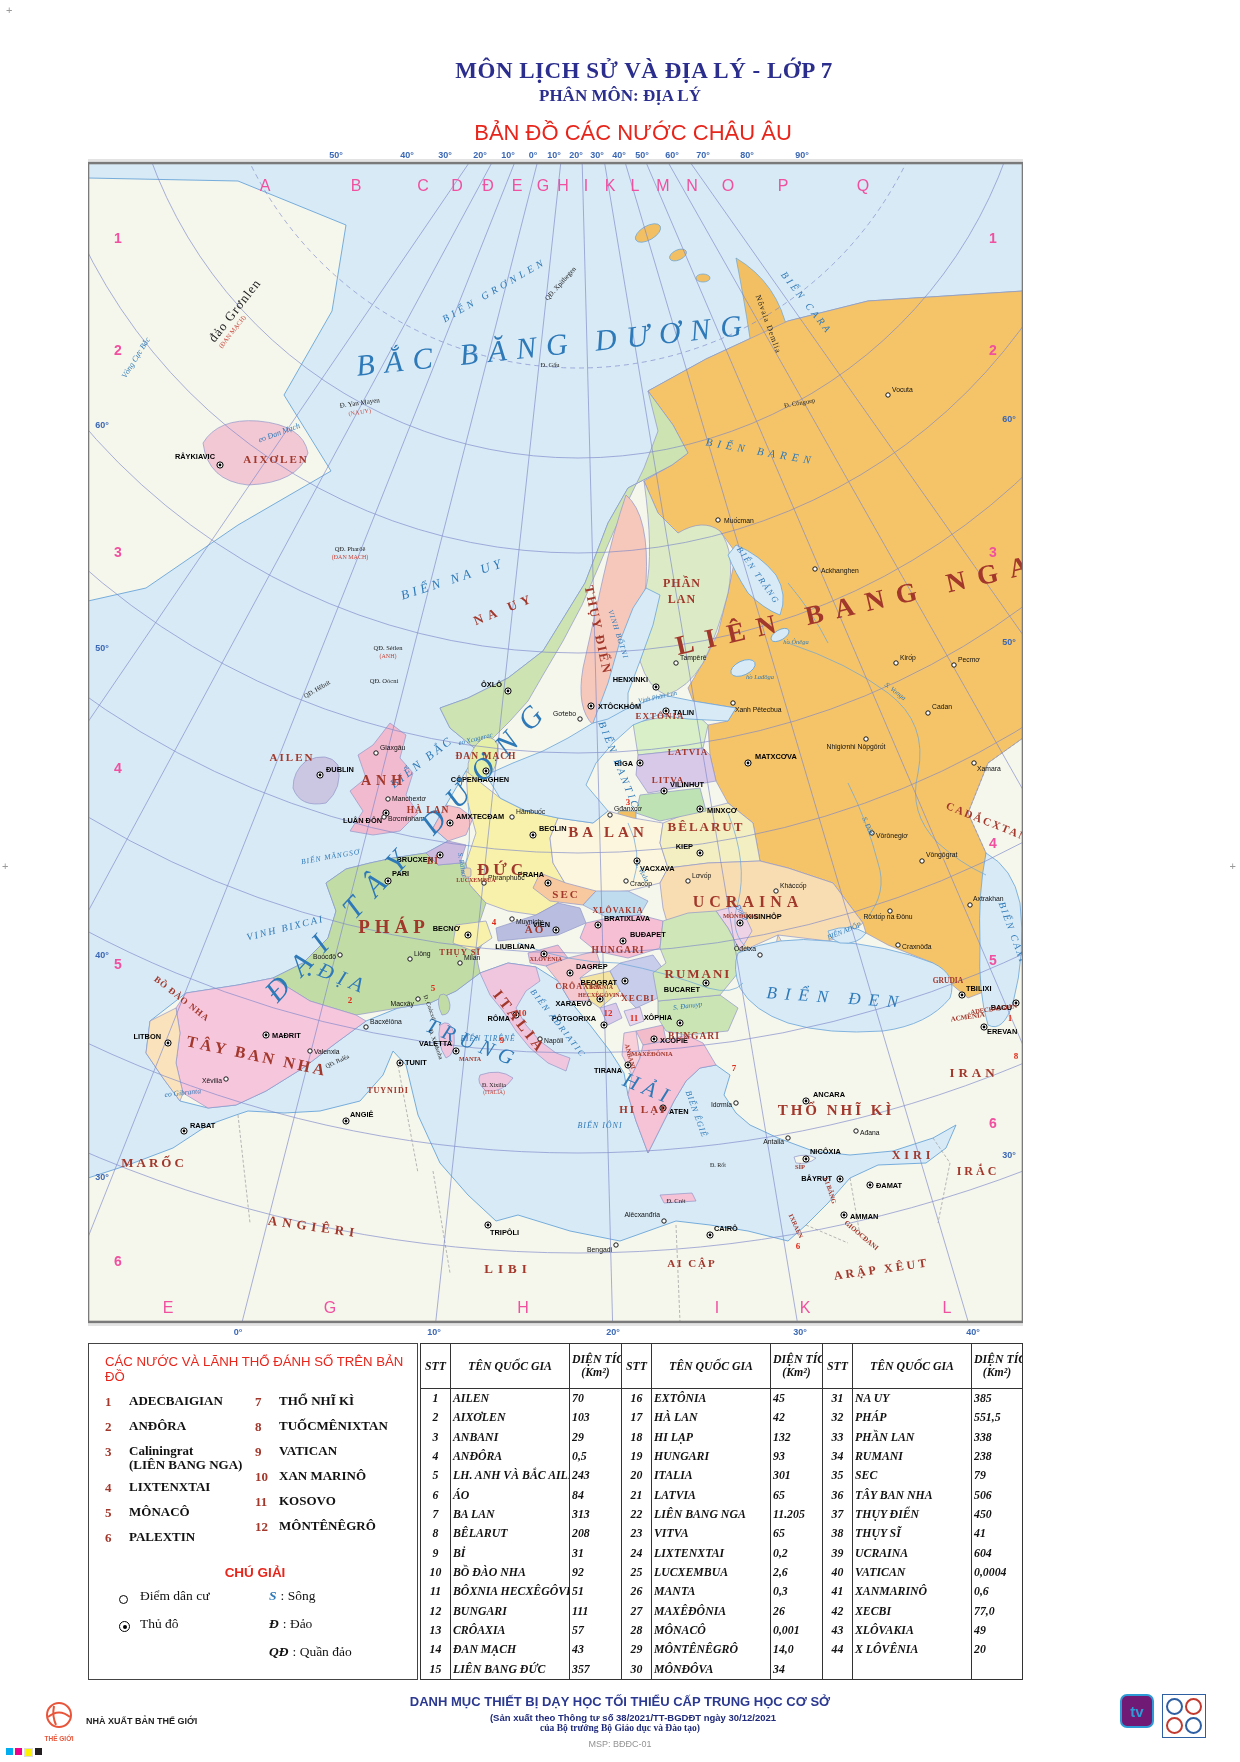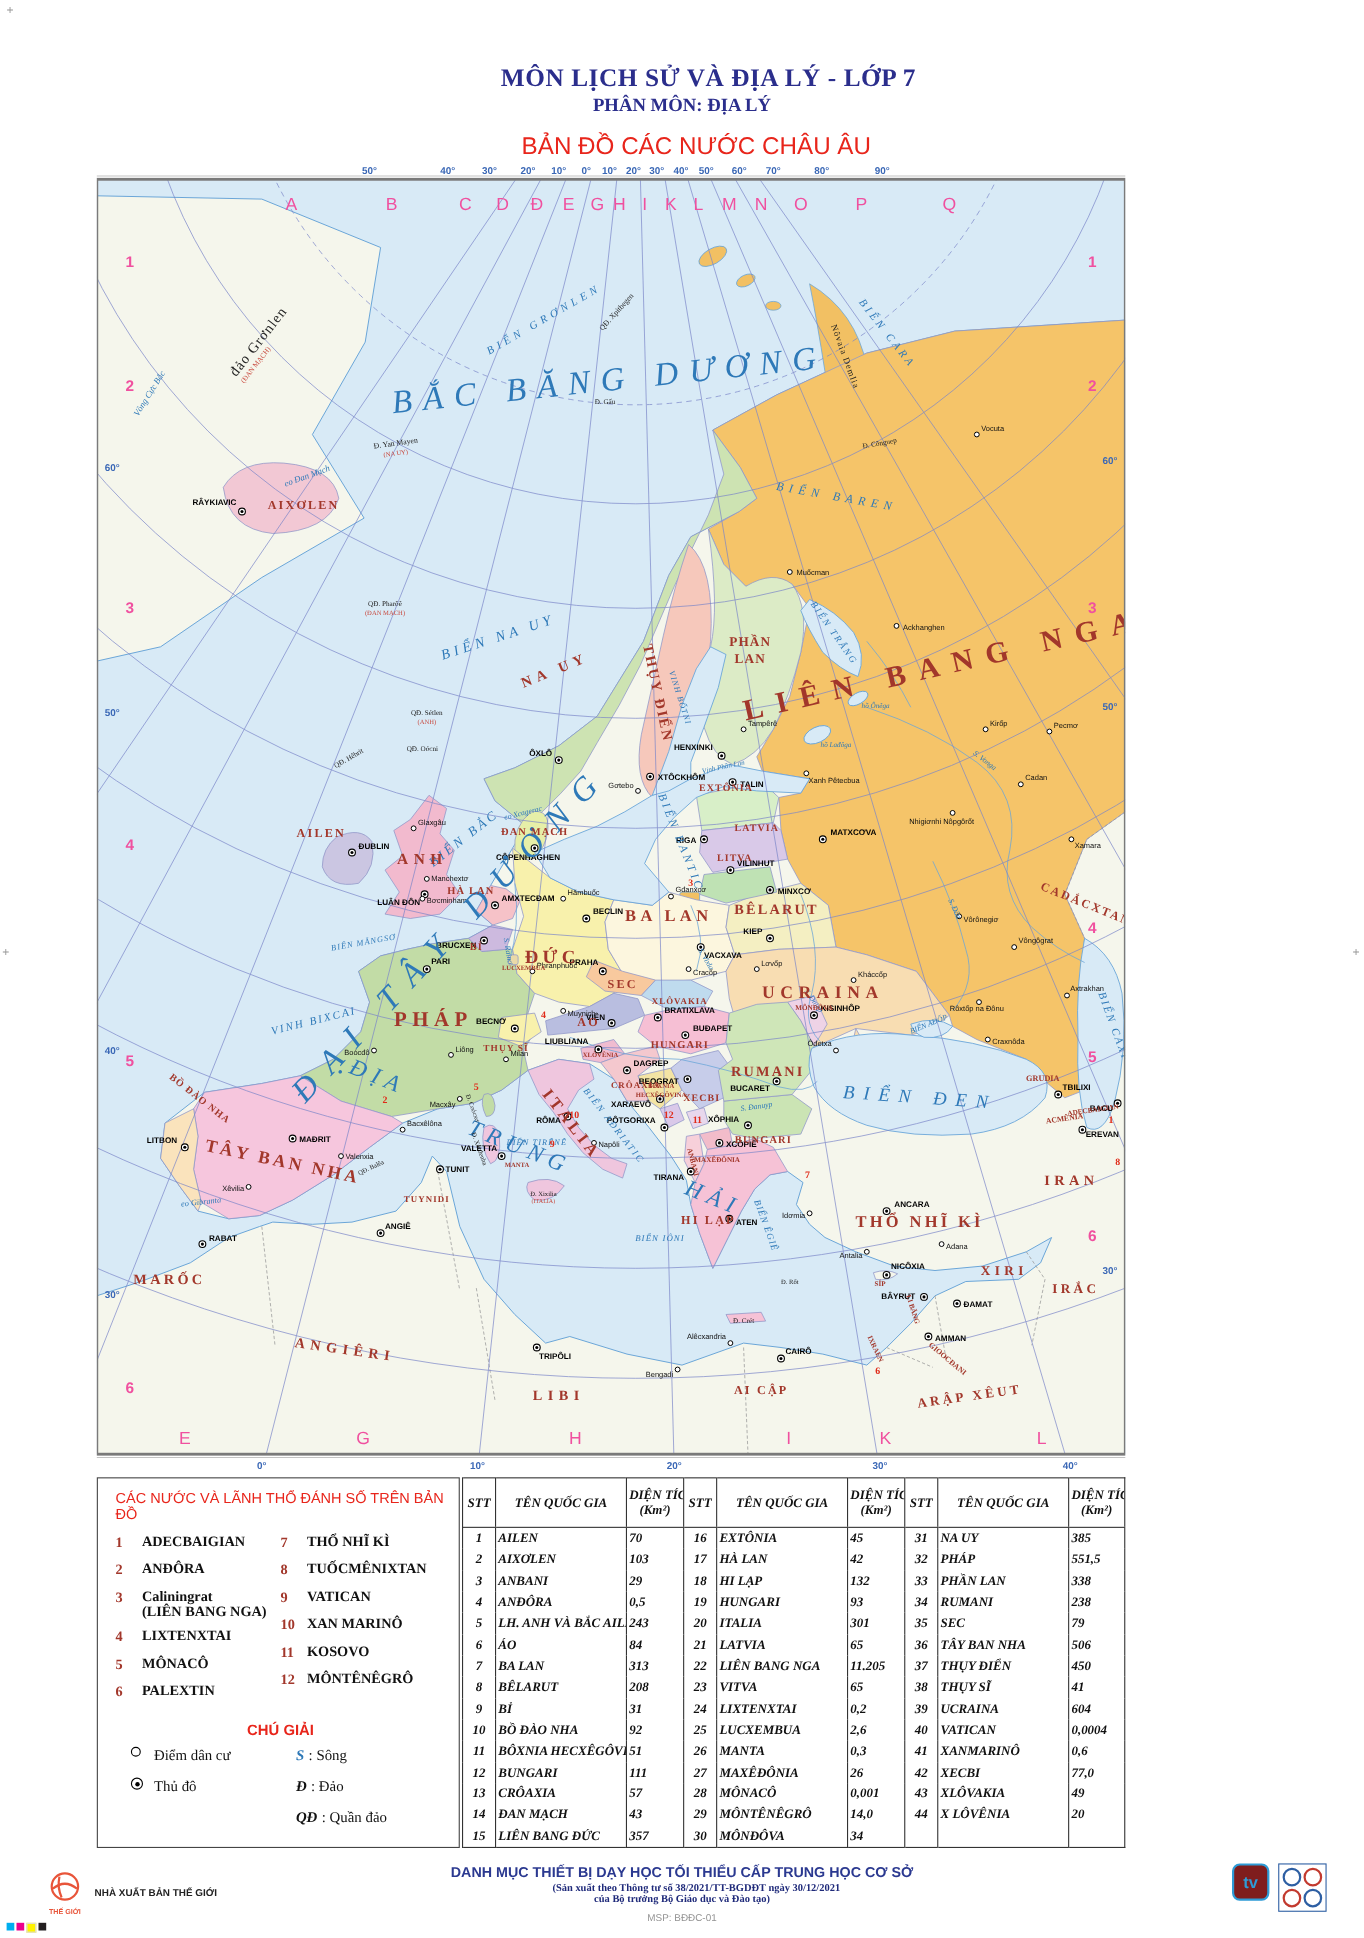--- a/index.html
+++ b/index.html
@@ -29,50 +29,50 @@
           box-sizing:border-box;padding:10px 12px 6px 16px;}
   .leg-title{color:#E8251B;font-weight:normal;font-size:13.2px;}
   .leg-cols{display:flex;margin-top:10px;}
   .leg-col{flex:1;}
   .leg-item{display:flex;margin-bottom:9px;font-family:"Liberation Serif",serif;font-size:13px;color:#111;}
   .leg-item .num{color:#A2372B;font-weight:bold;width:24px;flex:none;}
   .leg-item .nm{font-weight:bold;white-space:pre-line;line-height:1.05;}
   .chu-giai{color:#E8251B;font-weight:bold;font-size:13.5px;text-align:center;margin:10px 0 8px;}
   .sym-rows{display:flex;}
   .sym-col{flex:1;}
-  .sym-row{display:flex;align-items:flex-start;margin:0 0 12px 14px;
+  .sym-row{display:flex;align-items:flex-end;margin:0 0 12px 14px;
            font-family:"Liberation Serif",serif;font-size:13.5px;color:#111;}
   .sym-town{width:7px;height:7px;border:1.3px solid #000;border-radius:50%;margin-right:12px;flex:none;}
   .sym-cap{width:9px;height:9px;border:1.4px solid #000;border-radius:50%;margin-right:10px;flex:none;
            display:flex;align-items:center;justify-content:center;}
   .sym-cap i{width:4px;height:4px;background:#000;border-radius:50%;}
   .abbr{font-family:"Liberation Serif",serif;font-style:italic;font-weight:bold;margin-right:4px;}
   .abbr.blue{color:#2E79B8;}
   
   .tbl-wrap{position:absolute;left:420px;top:1343px;width:603px;height:337px;}
   table.area{border-collapse:collapse;width:100%;height:100%;border:1.8px solid #333;table-layout:fixed;font-style:italic;}
   table.area th,table.area td{border-left:1.2px solid #333;font-family:"Liberation Serif",serif;
       font-size:11.8px;color:#111;padding:0 2px;overflow:hidden;white-space:nowrap;}
   table.area th{border-bottom:1.4px solid #333;font-weight:bold;text-align:center;height:44px;line-height:1.1;}
   table.area td{font-weight:bold;height:19px;}
   td.stt,th.stt{text-align:center;}
   td.nm{text-align:left;padding-left:5px;font-size:11.4px;}
   td.ar{text-align:left;}
   
   .footer{position:absolute;left:0;top:1694px;width:100%;text-align:center;}
   .f1{color:#2B3990;font-weight:bold;font-size:13px;}
-  .f2{color:#1F2A7A;font-family:Liberation Serif, serif;font-weight:bold;font-size:9.5px;margin-top:3px;padding-left:26px;}
+  .f2{color:#1F2A7A;font-family:Liberation Sans, sans-serif;font-weight:bold;font-size:9.5px;margin-top:3px;padding-left:26px;}
   .f3{color:#1F2A7A;font-family:"Liberation Serif",serif;font-weight:bold;font-size:9.5px;}
   .f4{color:#939393;font-size:9px;margin-top:6px;}
   .pub{position:absolute;left:42px;top:1700px;display:flex;align-items:center;}
   .pub-name{font-size:9px;font-weight:bold;color:#222;margin-left:10px;}
   .logo-tg{display:flex;flex-direction:column;align-items:center;}
   .logo-tg .cap{color:#E8553A;font-size:6.5px;font-weight:bold;margin-top:1px;}
   .logos-r{position:absolute;right:34px;top:1694px;display:flex;align-items:flex-start;gap:8px;}
-  .logo-tv{width:30px;height:30px;border-radius:7px;background:#7f1d1d;border:2px solid #2E9BD6;
+  .logo-tv{width:30px;height:30px;border-radius:7px;background:#701a75;border:2px solid #2E9BD6;
            color:#2E9BD6;font-weight:bold;font-size:15px;display:flex;align-items:center;justify-content:center;}
   .logo-q{width:44px;height:44px;border:1.4px solid #2E5FA3;display:grid;grid-template-columns:1fr 1fr;
           grid-template-rows:1fr 1fr;gap:2px;padding:3px;box-sizing:border-box;background:#fff;}
   .logo-q i{border-radius:50%;border:2px solid #2E5FA3;}
   .logo-q i:nth-child(2){border-color:#C23A2F;}
   .logo-q i:nth-child(3){border-color:#C23A2F;}
   .cmyk{position:absolute;left:6px;top:1748px;display:flex;gap:2px;}
   .cmyk i{width:7px;height:7px;display:block;}
 </style>
 </head>

